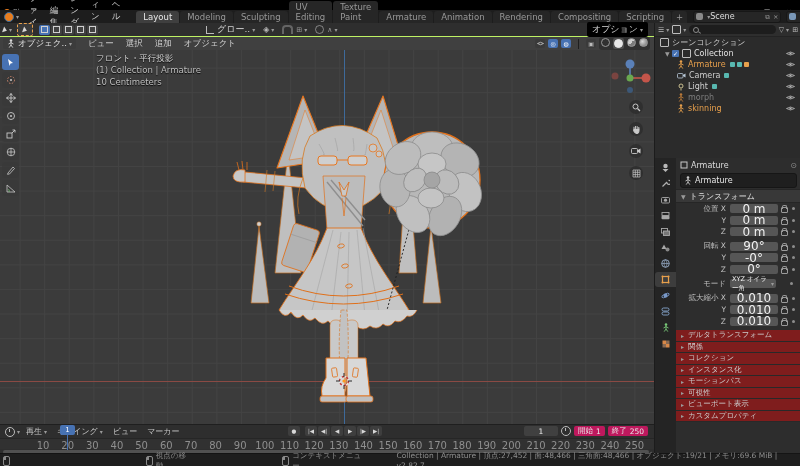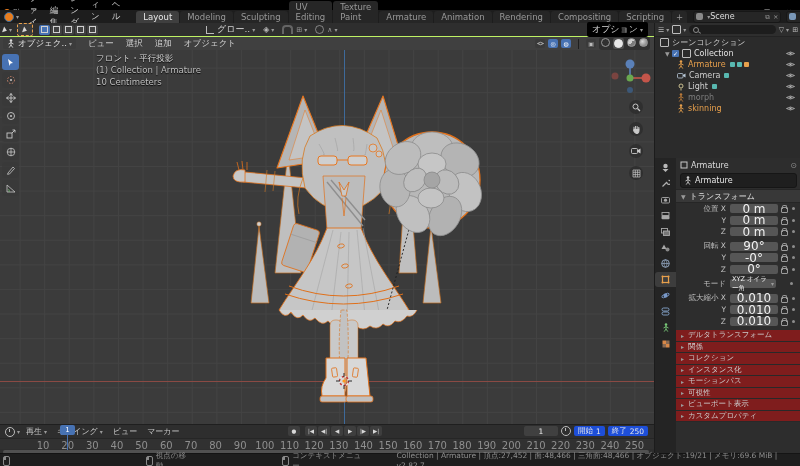--- a/index.html
+++ b/index.html
@@ -122,21 +122,21 @@
   .tlheader{display:flex;align-items:center;height:13px;font-size:8px;gap:2px;padding-left:3px;}
   .clockicon{width:8px;height:8px;border:1px solid #bbb;border-radius:50%;position:relative;}
   .clockicon::after{content:"";position:absolute;left:3px;top:1px;width:1px;height:3px;background:#bbb;}
   .tmenu{padding:0 4px;display:flex;align-items:center;}
   .transport{position:absolute;left:288px;top:1px;display:flex;gap:1px;}
   .tbtn{min-width:10px;height:10px;background:#3e3e3e;border-radius:2px;color:#d8d8d8;font-size:5.5px;
         display:flex;align-items:center;justify-content:center;padding:0 1px;}
   .tbtn.rec{margin-right:4px;}
   .tlfields{position:absolute;right:6px;top:1px;display:flex;align-items:center;gap:3px;font-size:7.5px;}
   .framefield{width:34px;height:10px;background:#404040;border-radius:2px;display:flex;align-items:center;justify-content:center;color:#eee;}
-  .rangefield{height:10px;background:#1d4ed8;border-radius:2px;display:flex;align-items:center;padding:0 4px;gap:3px;color:#e8e8e8;}
+  .rangefield{height:10px;background:#be185d;border-radius:2px;display:flex;align-items:center;padding:0 4px;gap:3px;color:#e8e8e8;}
   .ruler{position:absolute;left:0;top:13px;width:654px;height:10px;background:#313131;border-top:1px solid #262626;}
   .tick{position:absolute;top:1px;font-size:10px;color:#8f8f8f;transform:translateX(-50%);}
   .phbadge{position:absolute;left:60px;top:0px;width:15px;height:10px;background:#4772b3;border-radius:2px;
            color:#fff;font-size:7px;display:flex;align-items:center;justify-content:center;}
   .phline{position:absolute;left:67px;top:10px;width:1px;height:19px;background:#4772b3;}
   .hscroll{position:absolute;left:3px;top:25px;width:646px;height:4px;background:#515151;border-radius:2px;}
 
   
   .statusbar{left:0;top:453px;width:800px;height:13px;background:#1e1e1e;display:flex;align-items:center;
              font-size:7.5px;color:#8e8e8e;border-top:1px solid #141414;}

